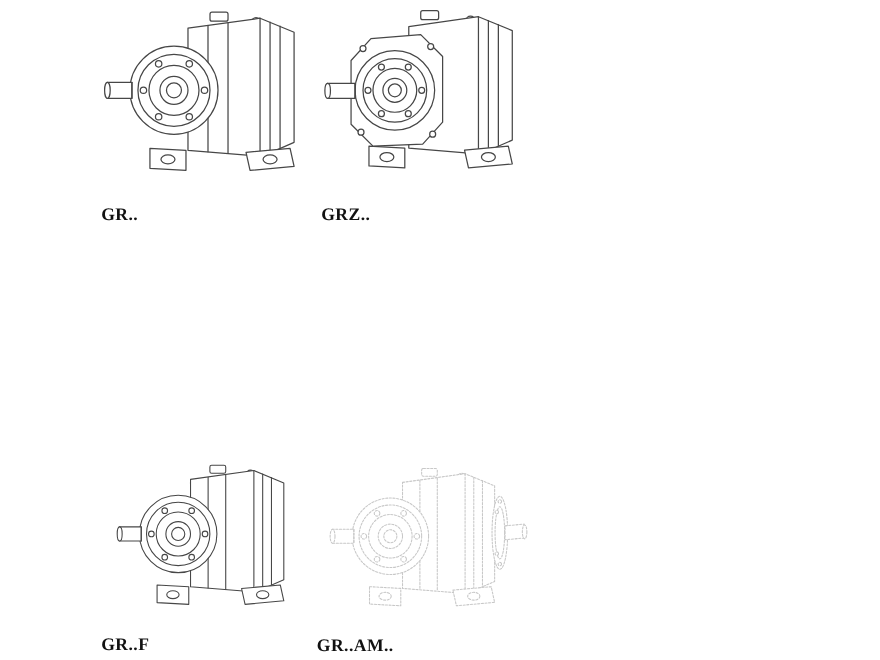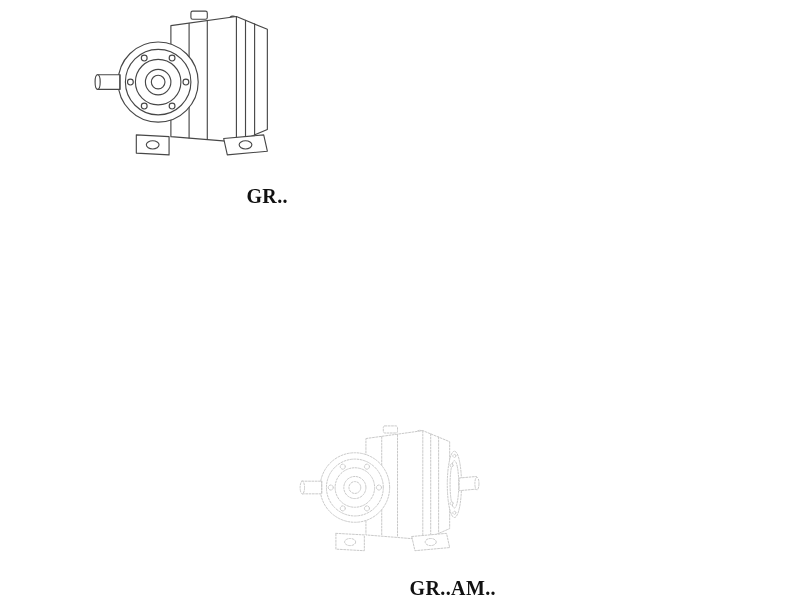--- a/index.html
+++ b/index.html
@@ -15,22 +15,22 @@
     font-family:"Liberation Serif",serif;
   }
   .cell{position:absolute;margin:0;display:flex;flex-direction:column;}
   .drawing{
     flex:1 1 auto;min-height:0;width:100%;
     fill:none;stroke:var(--line);stroke-width:1.25;
     stroke-linejoin:round;stroke-linecap:round;
   }
   .drawing.ghost{stroke:var(--ghost);stroke-dasharray:2.4 1.8;}
   .label{
-    flex:0 0 26px;line-height:24px;text-align:right;
-    font-weight:700;font-size:20px;letter-spacing:.4px;color:var(--label);
+    flex:0 0 26px;line-height:24px;text-align:left;
+    font-weight:700;font-size:16px;letter-spacing:.4px;color:var(--label);
   }
   .defs-holder{position:absolute;width:0;height:0;overflow:hidden;}
 </style>
 </head>
 <body>
 
 <div class="board">
 
   <svg class="defs-holder" aria-hidden="true">
     <defs>
@@ -188,24 +188,36 @@
     </defs>
   </svg>
 
   <figure class="cell" style="left:92px;top:2px;width:196px;height:208px">
     <svg class="drawing" viewBox="0 0 210 200" role="img">
       <use href="#g-foot"></use>
     </svg>
     <figcaption class="label">GR..</figcaption>
   </figure>
 
-
-
-
-
+  <figure class="cell" style="left:292px;top:2px;width:190px;height:208px">
+    <svg class="drawing" viewBox="0 0 210 200" role="img">
+      <use href="#g-z"></use>
+    </svg>
+    <figcaption class="label">GRZ..</figcaption>
+  </figure>
+
+
+
+
+  <figure class="cell" style="left:92px;top:415px;width:196px;height:186px">
+    <svg class="drawing" viewBox="0 0 210 200" role="img">
+      <use href="#g-foot"></use>
+    </svg>
+    <figcaption class="label">GR..F</figcaption>
+  </figure>
 
   <figure class="cell" style="left:288px;top:418px;width:208px;height:184px">
     <svg class="drawing ghost" viewBox="0 0 234 200" role="img">
       <use href="#g-foot"></use>
       <use href="#g-am-extra"></use>
     </svg>
     <figcaption class="label">GR..AM..</figcaption>
   </figure>
 
 

